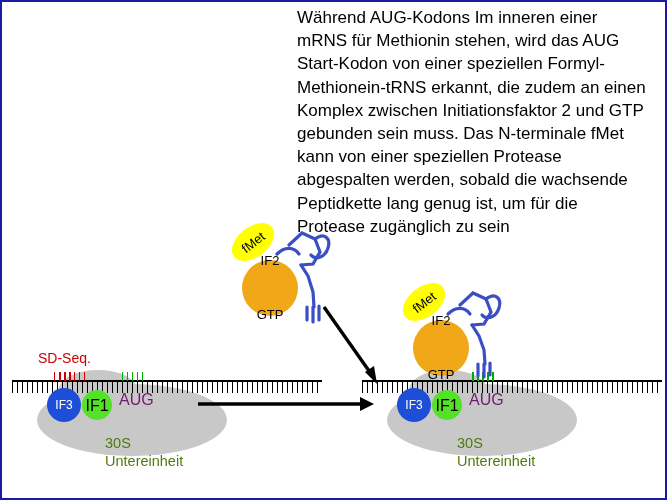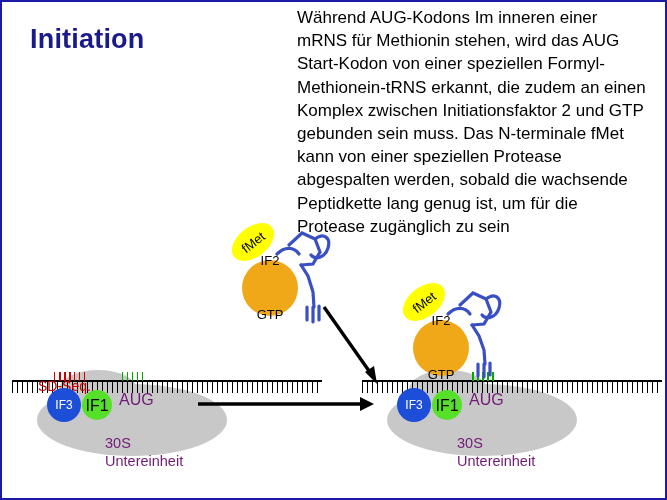--- a/index.html
+++ b/index.html
@@ -78,21 +78,20 @@
     position: absolute;
     width: 22px;
     height: 9px;
     background-image: repeating-linear-gradient(to right, #0a0 0px, #0a0 1.5px, transparent 1.5px, transparent 5px);
   }
   .sd-label {
     position: absolute;
     font-size: 14px;
     color: #cc0000;
     white-space: nowrap;
-    margin-top: 28px;
   }
   .aug-label {
     position: absolute;
     font-size: 16px;
     color: #701a75;
     font-weight: normal;
     white-space: nowrap;
   }
   .circ {
     position: absolute;
@@ -132,37 +131,36 @@
     display: flex;
     align-items: center;
     justify-content: center;
     font-size: 13px;
     color: #000;
     transform: rotate(-38deg);
   }
   .subunit-label {
     position: absolute;
     font-size: 14.5px;
-    color: #701a75;
+    color: #4d7c0f;
     line-height: 18px;
     white-space: pre-line;
   }
   svg.overlay {
     position: absolute;
     left: 0; top: 0;
     width: 667px; height: 500px;
     pointer-events: none;
   }
 </style>
 </head>
 <body>
 
 <div id="slide">
 
-  <div id="title">Initiation</div>
 
   <div id="body-text">Während AUG-Kodons Im inneren einer mRNS für Methionin stehen, wird das AUG Start-Kodon von einer speziellen Formyl-Methionein-tRNS erkannt, die zudem an einen Komplex zwischen Initiationsfaktor 2 und GTP gebunden sein muss. Das N-terminale fMet kann von einer speziellen Protease abgespalten werden, sobald die wachsende Peptidkette lang genug ist, um für die Protease zugänglich zu sein</div>
 
   <div class="ribosome" style="left:35px; top:382px;">
     <div class="ribo-blob"></div>
     <div class="ribo-bump"></div>
   </div>
 
   <div class="mrna" style="left:10px; top:378px; width:310px;"></div>
   <div class="ticks" style="left:10px; top:379px; width:310px;"></div>

